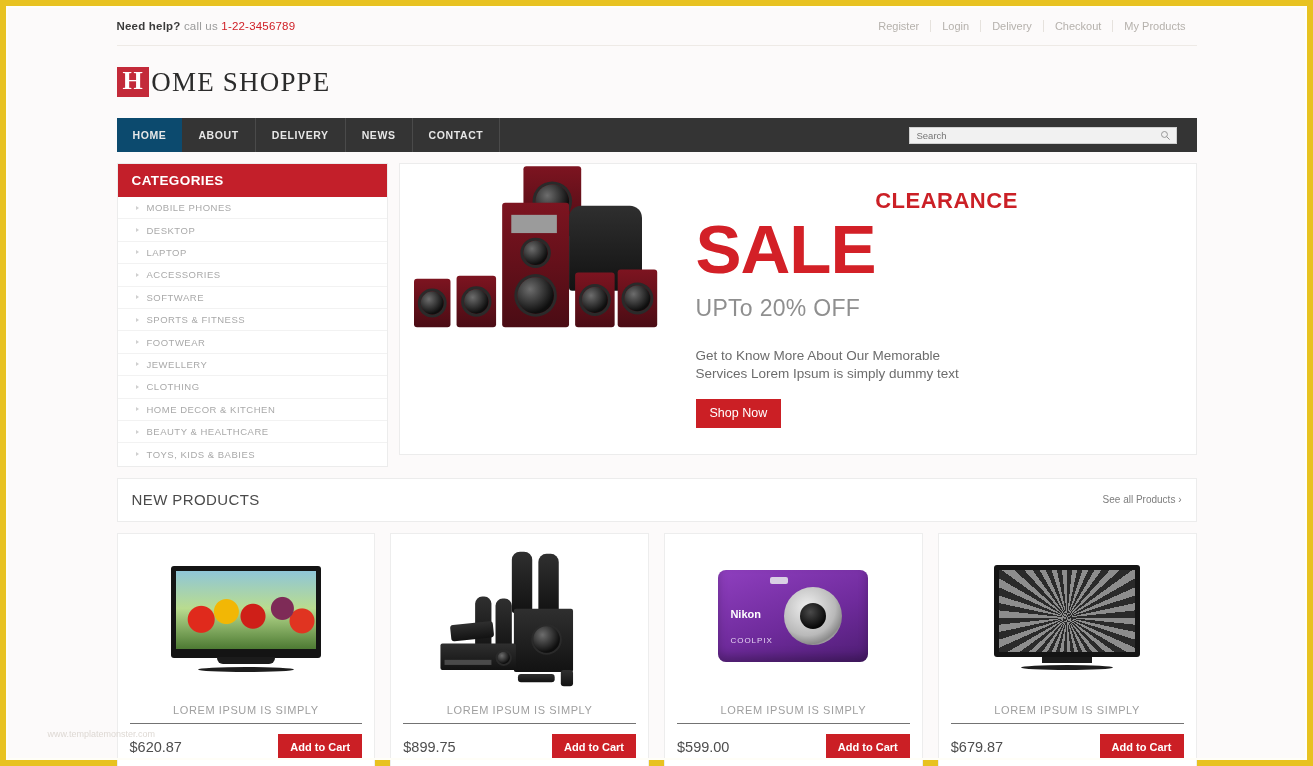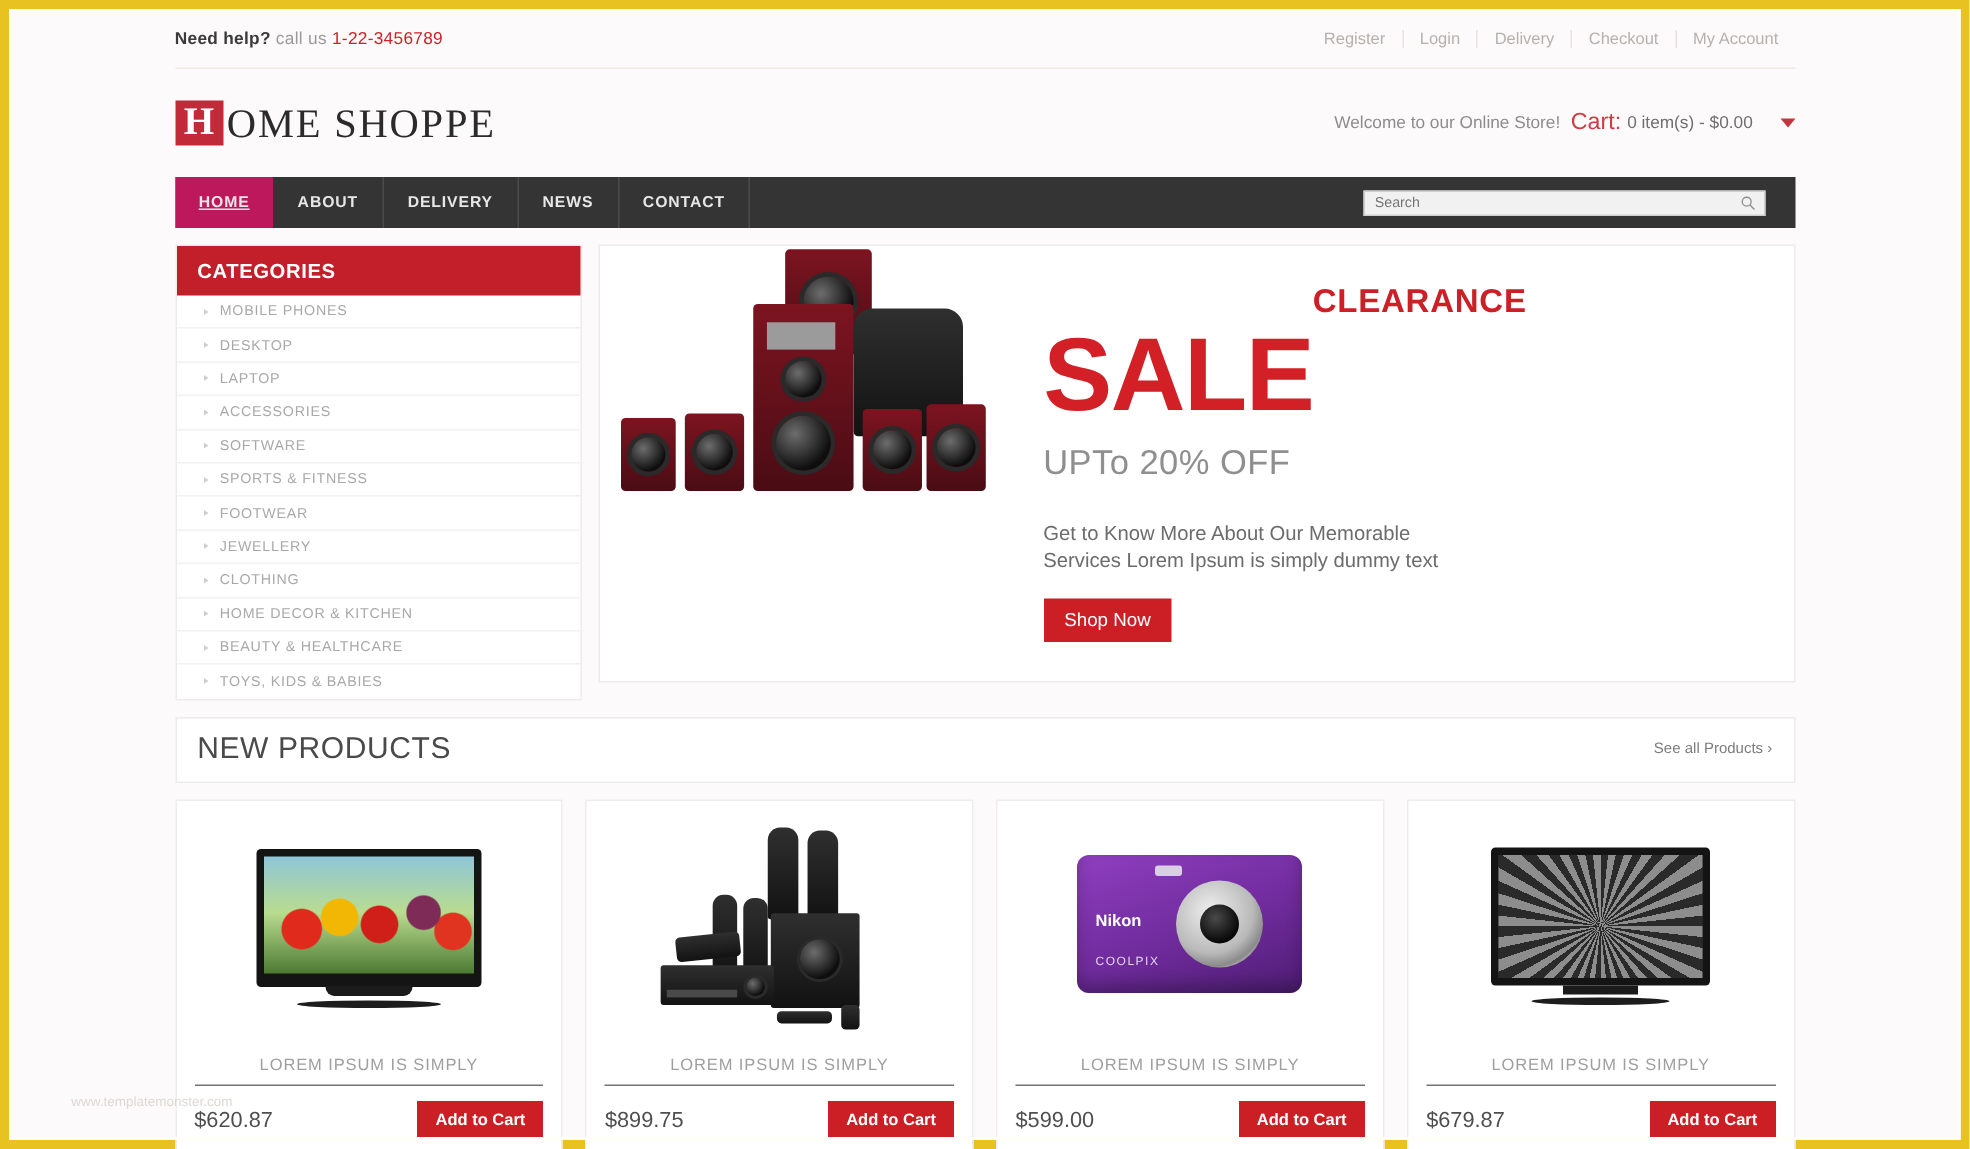--- a/index.html
+++ b/index.html
@@ -79,21 +79,21 @@
     height: 34px; background: #343434; display: flex; align-items: stretch;
     justify-content: space-between;
   }
   .navitems { display: flex; }
   .navitems a {
     display: flex; align-items: center; padding: 0 16px;
     color: #e7e7e7; font-size: 10.5px; font-weight: bold;
     letter-spacing: .6px; text-decoration: none;
     border-right: 1px solid #4a4a4a;
   }
-  .navitems a.active { background: #be185d; border-right: none; text-decoration: underline; }
+  .navitems a.active { background: #0c4a6e; border-right: none; }
   .searchwrap { display: flex; align-items: center; padding-right: 20px; }
   .searchbox {
     position: relative; width: 268px; height: 17px;
     background: #f1f1f1; border: 1px solid #cfcfcf;
     display: flex; align-items: center;
   }
   .searchbox input {
     border: none; outline: none; background: transparent;
     font-size: 9.5px; color: #9b9b9b; padding-left: 7px; width: 230px;
     font-family: "Liberation Sans", sans-serif;
@@ -153,21 +153,21 @@
     color: #fff; font-size: 12.5px; padding: 7px 14px 8px;
     border: none; cursor: pointer; font-family: "Liberation Sans", sans-serif;
   }
 
   
   .npbar {
     margin-top: 11px; background: #fff; border: 1px solid #ececec;
     height: 44px; display: flex; align-items: center;
     justify-content: space-between; padding: 0 14px;
   }
-  .nptitle { font-size: 20px; color: #4a4a4a; letter-spacing: .4px; }
+  .nptitle { font-size: 15px; color: #4a4a4a; letter-spacing: .4px; }
   .seeall { font-size: 10px; color: #7d7d7d; text-decoration: none; }
 
   .products { display: flex; gap: 15px; margin-top: 11px; }
   .card {
     width: 262px; background: #fff; border: 1px solid #ededed;
     padding: 10px 12px 14px; position: relative;
   }
   .prodimg {
     height: 148px; display: flex; align-items: center;
     justify-content: center; position: relative;
@@ -279,36 +279,30 @@
       <div class="needhelp">
         <b>Need help?</b>
         <span>call us</span>
         <span class="phone">1-22-3456789</span>
       </div>
       <div class="toplinks">
         <a href="#">Register</a>
         <a href="#">Login</a>
         <a href="#">Delivery</a>
         <a href="#">Checkout</a>
-        <a href="#">My Account</a>
+        <a href="#">My Products</a>
       </div>
     </div>
   </div>
 
   <div class="wrap">
     <div class="header">
       <div class="logo">
         <span class="boxh">H</span>
         <span class="rest">OME SHOPPE</span>
-      </div>
-      <div class="cartbox">
-        <span class="welcome">Welcome to our Online Store!</span>
-        <span class="cartlabel">Cart:</span>
-        <span class="cartval">0 item(s) - $0.00</span>
-        <span class="caret"></span>
       </div>
     </div>
   </div>
 
   <div class="wrap">
     <div class="nav">
       <div class="navitems">
         <a href="#" class="active">HOME</a>
         <a href="#">ABOUT</a>
         <a href="#">DELIVERY</a>

